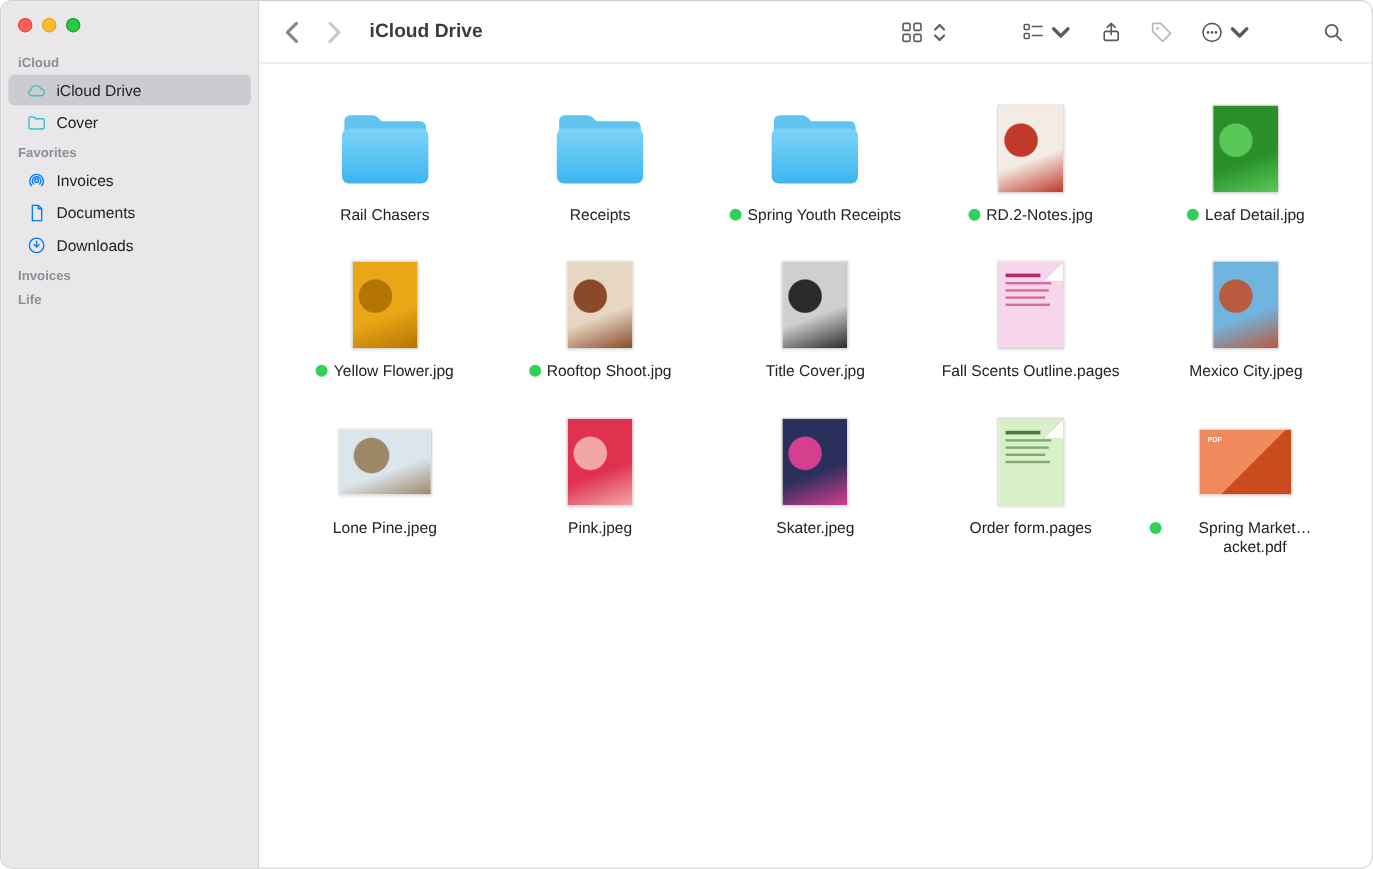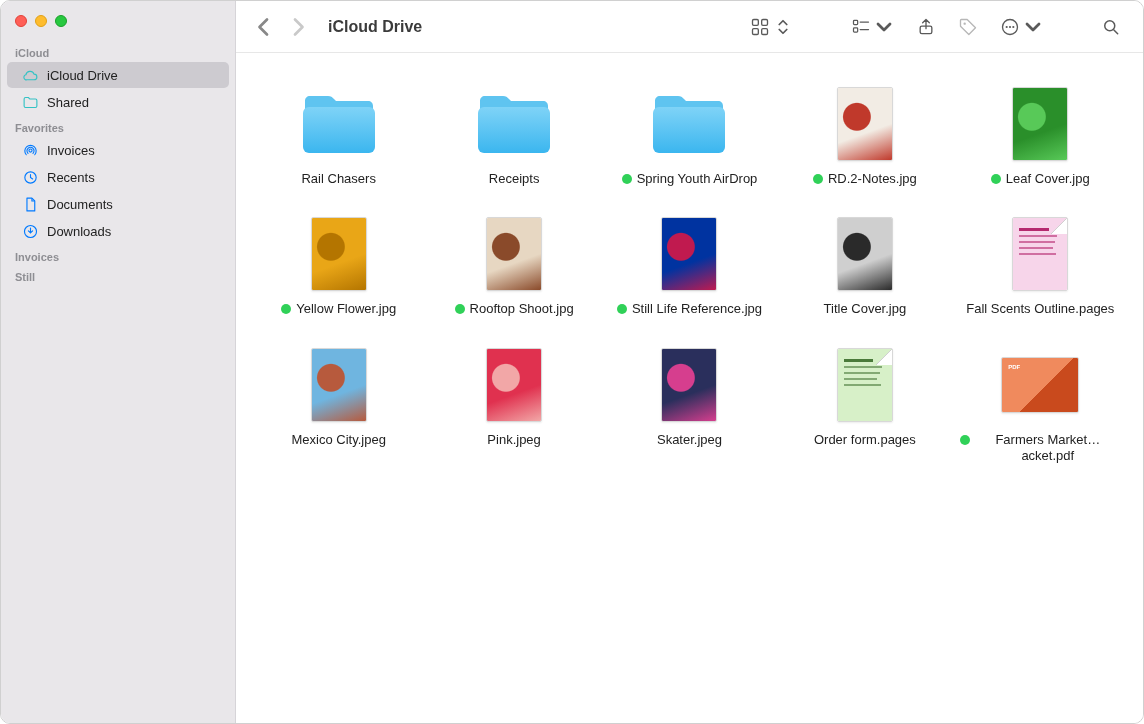--- a/index.html
+++ b/index.html
@@ -7,21 +7,21 @@
   font-family: -apple-system, "Helvetica Neue", Arial, sans-serif;
   background: #fff;
   width: 1144px;
   height: 724px;
   overflow: hidden;
   border: 1px solid #d0d0d0;
   border-radius: 10px;
   display: flex;
 }
 .sidebar {
-  width: 235px;
+  width: 215px;
   background: #e9e7ea;
   border-right: 1px solid #d6d4d8;
   padding-top: 8px;
   display: flex;
   flex-direction: column;
   font-size: 13px;
 }
 .traffic {
   display: flex;
   gap: 8px;
@@ -148,61 +148,52 @@
           </svg>
         </span>
         <span>iCloud Drive</span>
       </div>
       <div class="sb-item">
         <span class="icon teal">
           <svg viewBox="0 0 24 24">
             <path d="M3 7a2 2 0 012-2h4l2 2h8a2 2 0 012 2v8a2 2 0 01-2 2H5a2 2 0 01-2-2V7z" fill="none" stroke="currentColor" stroke-width="1.6"></path>
           </svg>
         </span>
-        <span>Shared</span>
+        <span>Cover</span>
       </div>
       <div class="sb-section">Favorites</div>
       <div class="sb-item">
         <span class="icon">
           <svg viewBox="0 0 24 24">
             <circle cx="12" cy="12" r="2.2" fill="none" stroke="currentColor" stroke-width="1.6"></circle>
             <path d="M6 18a8 8 0 1112 0M8.5 16a5 5 0 117 0" fill="none" stroke="currentColor" stroke-width="1.6" stroke-linecap="round"></path>
           </svg>
         </span>
         <span>Invoices</span>
       </div>
       <div class="sb-item">
         <span class="icon">
           <svg viewBox="0 0 24 24">
-            <circle cx="12" cy="12" r="8" fill="none" stroke="currentColor" stroke-width="1.6"></circle>
-            <path d="M12 8v4l3 2" fill="none" stroke="currentColor" stroke-width="1.6" stroke-linecap="round"></path>
-          </svg>
-        </span>
-        <span>Recents</span>
-      </div>
-      <div class="sb-item">
-        <span class="icon">
-          <svg viewBox="0 0 24 24">
             <path d="M7 3h7l4 4v14H7V3z" fill="none" stroke="currentColor" stroke-width="1.6" stroke-linejoin="round"></path>
             <path d="M14 3v4h4" fill="none" stroke="currentColor" stroke-width="1.6"></path>
           </svg>
         </span>
         <span>Documents</span>
       </div>
       <div class="sb-item">
         <span class="icon">
           <svg viewBox="0 0 24 24">
             <circle cx="12" cy="12" r="8.5" fill="none" stroke="currentColor" stroke-width="1.6"></circle>
             <path d="M12 7v7m-3-3l3 3 3-3" fill="none" stroke="currentColor" stroke-width="1.6" stroke-linecap="round" stroke-linejoin="round"></path>
           </svg>
         </span>
         <span>Downloads</span>
       </div>
       <div class="sb-section">Invoices</div>
-      <div class="sb-section">Still</div>
+      <div class="sb-section">Life</div>
     </div>
 </div>
 
 <div class="main">
   <div class="toolbar">
     <div class="nav-btn">
       <svg viewBox="0 0 16 16">
           <path d="M10 3 5 8l5 5" fill="none" stroke="currentColor" stroke-width="1.8" stroke-linecap="round" stroke-linejoin="round"></path>
         </svg>
     </div>
@@ -316,21 +307,21 @@
                   <stop offset="0" stop-color="#7fd3f7"></stop>
                   <stop offset="1" stop-color="#3bb6ef"></stop>
                 </linearGradient>
               </defs>
   <path d="M6 10c0-3 2-5 5-5h18c3 0 4 1 6 3l2 2h32c3 0 5 2 5 5v3H6v-8z" fill="#5fc4f0"></path>
   <rect x="4" y="16" width="72" height="46" rx="6" fill="url(#fg)"></rect>
             </svg>
           </div>
           <div class="label-row">
             <span class="tag-dot"></span>
-            <span class="label-text">Spring Youth AirDrop</span>
+            <span class="label-text">Spring Youth Receipts</span>
           </div>
         </div>
         <div class="item">
           <div class="thumb">
             <div class="file-thumb">
               <div class="bg" style="background:
         radial-gradient(circle at 35% 40%, #c0392b 0 24%, transparent 26%),
         linear-gradient(160deg, #f2ece4 0 60%, #c0392b 100%);"></div>
             </div>
           </div>
@@ -342,21 +333,21 @@
         <div class="item">
           <div class="thumb">
             <div class="file-thumb">
               <div class="bg" style="background:
         radial-gradient(circle at 35% 40%, #58c958 0 24%, transparent 26%),
         linear-gradient(160deg, #2a8f2a 0 60%, #58c958 100%);"></div>
             </div>
           </div>
           <div class="label-row">
             <span class="tag-dot"></span>
-            <span class="label-text">Leaf Cover.jpg</span>
+            <span class="label-text">Leaf Detail.jpg</span>
           </div>
         </div>
         <div class="item">
           <div class="thumb">
             <div class="file-thumb">
               <div class="bg" style="background:
         radial-gradient(circle at 35% 40%, #b47500 0 24%, transparent 26%),
         linear-gradient(160deg, #e9a617 0 60%, #b47500 100%);"></div>
             </div>
           </div>
@@ -369,33 +360,20 @@
           <div class="thumb">
             <div class="file-thumb">
               <div class="bg" style="background:
         radial-gradient(circle at 35% 40%, #8a4a2a 0 24%, transparent 26%),
         linear-gradient(160deg, #e7d7c2 0 60%, #8a4a2a 100%);"></div>
             </div>
           </div>
           <div class="label-row">
             <span class="tag-dot"></span>
             <span class="label-text">Rooftop Shoot.jpg</span>
-          </div>
-        </div>
-        <div class="item">
-          <div class="thumb">
-            <div class="file-thumb">
-              <div class="bg" style="background:
-        radial-gradient(circle at 35% 40%, #c01a4f 0 24%, transparent 26%),
-        linear-gradient(160deg, #0033a0 0 60%, #c01a4f 100%);"></div>
-            </div>
-          </div>
-          <div class="label-row">
-            <span class="tag-dot"></span>
-            <span class="label-text">Still Life Reference.jpg</span>
           </div>
         </div>
         <div class="item">
           <div class="thumb">
             <div class="file-thumb">
               <div class="bg" style="background:
         radial-gradient(circle at 35% 40%, #2a2a2a 0 24%, transparent 26%),
         linear-gradient(160deg, #cfcfcf 0 60%, #2a2a2a 100%);"></div>
             </div>
           </div>
@@ -428,20 +406,32 @@
         radial-gradient(circle at 35% 40%, #b75a3d 0 24%, transparent 26%),
         linear-gradient(160deg, #6fb5e0 0 60%, #b75a3d 100%);"></div>
             </div>
           </div>
           <div class="label-row">
             <span class="label-text">Mexico City.jpeg</span>
           </div>
         </div>
         <div class="item">
           <div class="thumb">
+            <div class="file-thumb landscape">
+              <div class="bg" style="background:
+        radial-gradient(circle at 35% 40%, #9e8766 0 24%, transparent 26%),
+        linear-gradient(160deg, #dbe6ec 0 60%, #9e8766 100%);"></div>
+            </div>
+          </div>
+          <div class="label-row">
+            <span class="label-text">Lone Pine.jpeg</span>
+          </div>
+        </div>
+        <div class="item">
+          <div class="thumb">
             <div class="file-thumb">
               <div class="bg" style="background:
         radial-gradient(circle at 35% 40%, #f2a7a7 0 24%, transparent 26%),
         linear-gradient(160deg, #e0314f 0 60%, #f2a7a7 100%);"></div>
             </div>
           </div>
           <div class="label-row">
             <span class="label-text">Pink.jpeg</span>
           </div>
         </div>
@@ -477,18 +467,18 @@
         </div>
         <div class="item">
           <div class="thumb">
             <div class="file-thumb landscape">
               <div class="bg" style="background:linear-gradient(135deg,#f08a5d 55%, #c94a1d 55%)"></div>
       <div style="position:absolute;left:6px;top:6px;color:#fff;font-size:6px;font-weight:600;line-height:1;">PDF</div>
             </div>
           </div>
           <div class="label-row">
             <span class="tag-dot"></span>
-            <span class="label-text">Farmers Market…acket.pdf</span>
+            <span class="label-text">Spring Market…acket.pdf</span>
           </div>
         </div>
       </div>
   </div>
 </div>
 
 </body></html>

